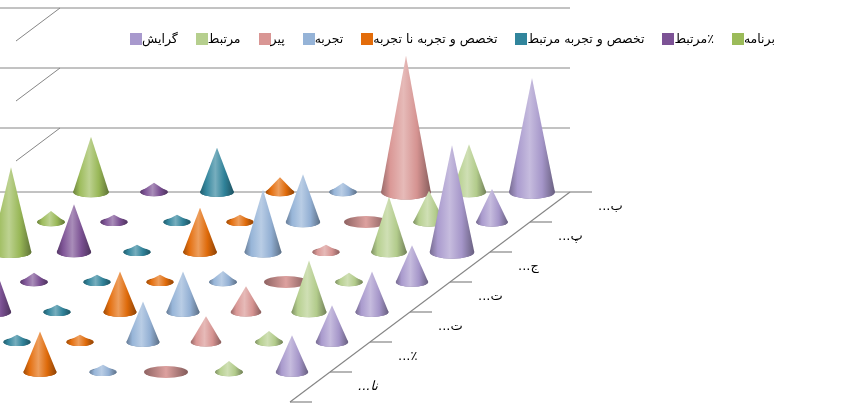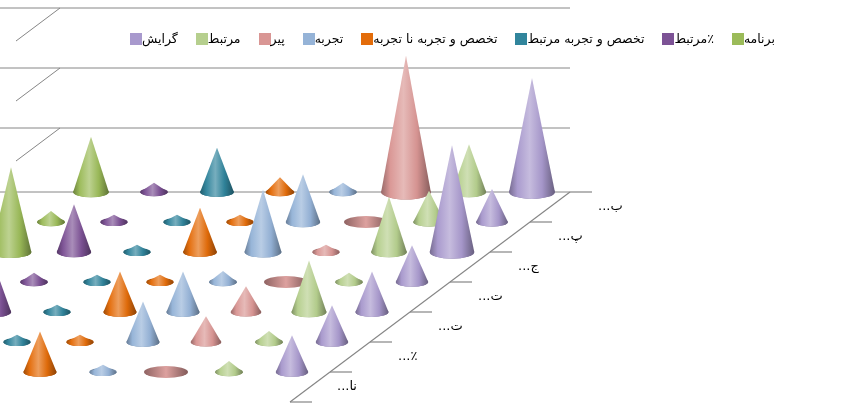--- a/index.html
+++ b/index.html
@@ -417,16 +417,16 @@
       </div>
     </div>
 
   <div id="depth-labels">
       <div class="depth-label" style="left: 598px; top: 198px;">ب...</div>
       <div class="depth-label" style="left: 558px; top: 228px;">پ...</div>
       <div class="depth-label" style="left: 518px; top: 258px;">ج...</div>
       <div class="depth-label" style="left: 478px; top: 288px;">ت...</div>
       <div class="depth-label" style="left: 438px; top: 318px;">ت...</div>
       <div class="depth-label" style="left: 398px; top: 348px;">٪...</div>
-      <div class="depth-label" style="left: 337px; top: 378px;">نا...</div>
+      <div class="depth-label" style="left: 358px; top: 378px; font-style: italic;">نا...</div>
     </div>
 
 </div>
 
 </body></html>

